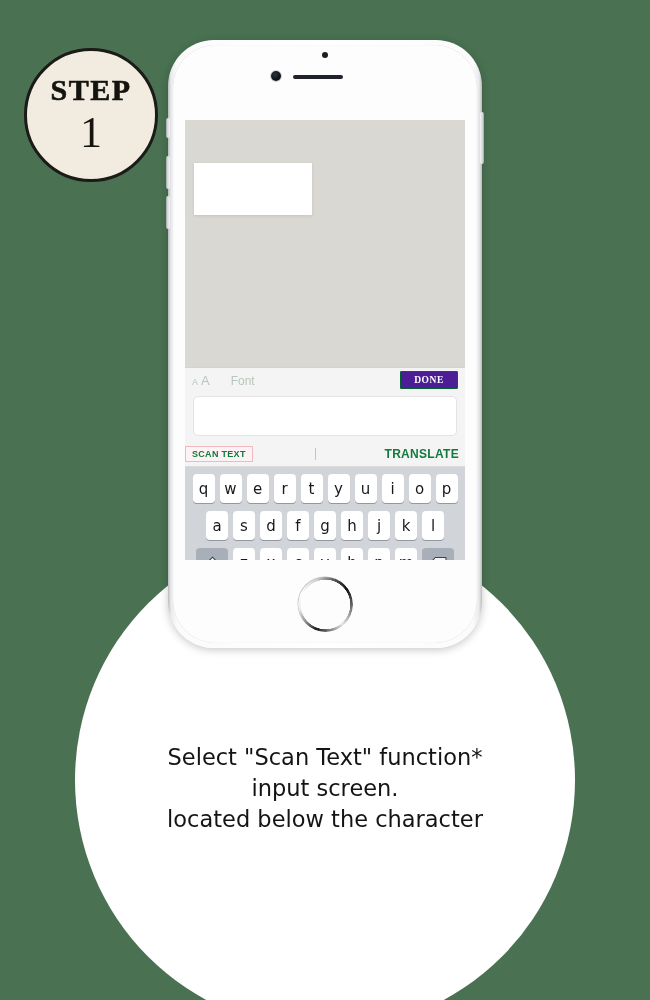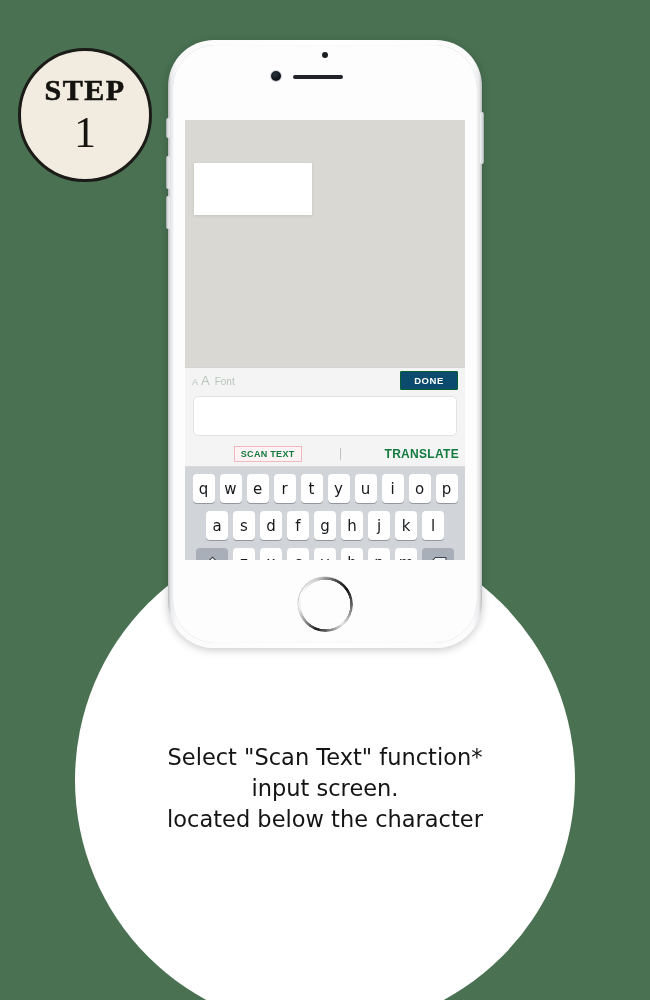--- a/index.html
+++ b/index.html
@@ -12,21 +12,21 @@
 
   body {
     background: #4a7152;
     font-family: "Liberation Sans", sans-serif;
     position: relative;
   }
 
   
   .step-badge {
     position: absolute;
-    left: 18px;
+    left: 24px;
     top: 48px;
     width: 134px;
     height: 134px;
     border-radius: 50%;
     background: #f2ece0;
     border: 3px solid #1b1b17;
     display: flex;
     flex-direction: column;
     align-items: center;
     justify-content: center;
@@ -165,31 +165,32 @@
     padding: 0 7px;
   }
   .font-ctl {
     display: flex;
     align-items: baseline;
     gap: 3px;
     color: #b9c6bb;
   }
   .font-ctl .aa-small { font-size: 9px; }
   .font-ctl .aa-big   { font-size: 13px; }
-  .font-ctl .font-lbl { font-size: 10px; margin-left: 2px; }
+  .font-ctl .font-lbl { font-size: 12px; margin-left: 18px; }
   .done-btn {
     margin-left: auto;
-    background: #0c4a6e;
+    background: #4c1d95;
     border: 1px solid #046030;
     color: #ffffff;
     font-size: 9.5px;
     font-weight: bold;
     letter-spacing: 0.6px;
     padding: 3px 13px;
     border-radius: 1px;
+    font-family: Liberation Serif, serif;
   }
 
   
   .input-wrap {
     background: #f4f4f4;
     padding: 4px 8px 5px 8px;
   }
   .text-input {
     width: 100%;
     height: 40px;
@@ -197,21 +198,21 @@
     border: 1px solid #e3e3e3;
     border-radius: 5px;
   }
 
   
   .action-row {
     background: #f4f4f4;
     height: 26px;
     display: flex;
     align-items: center;
-    justify-content: flex-end;
+    justify-content: space-between;
     gap: 4px;
     border-bottom: 1px solid #dadada;
   }
   .scan-btn {
     color: #117a3d;
     font-size: 9px;
     font-weight: bold;
     letter-spacing: 0.3px;
     padding: 2px 6px;
     border: 1px solid #f0b9bd;

